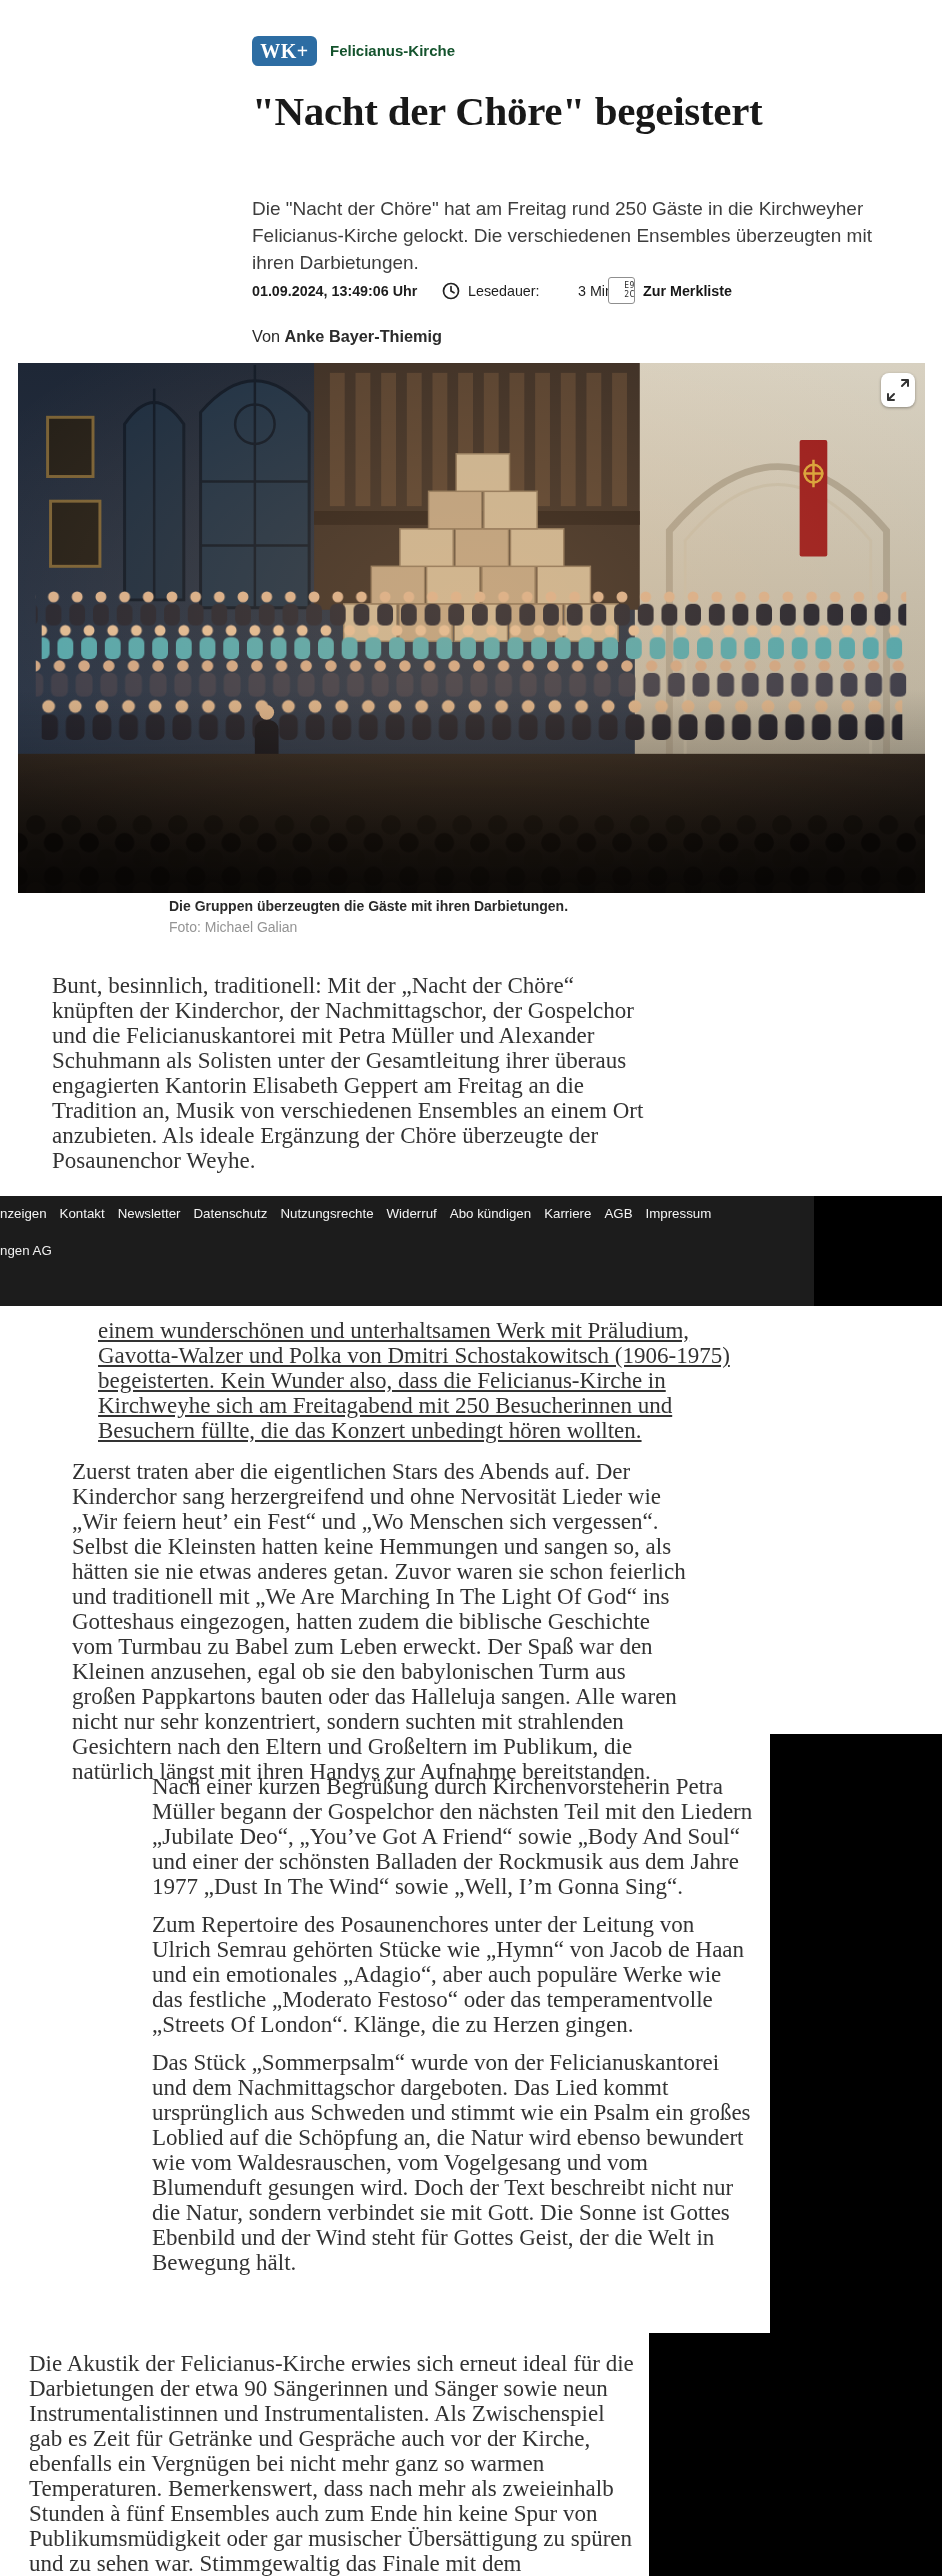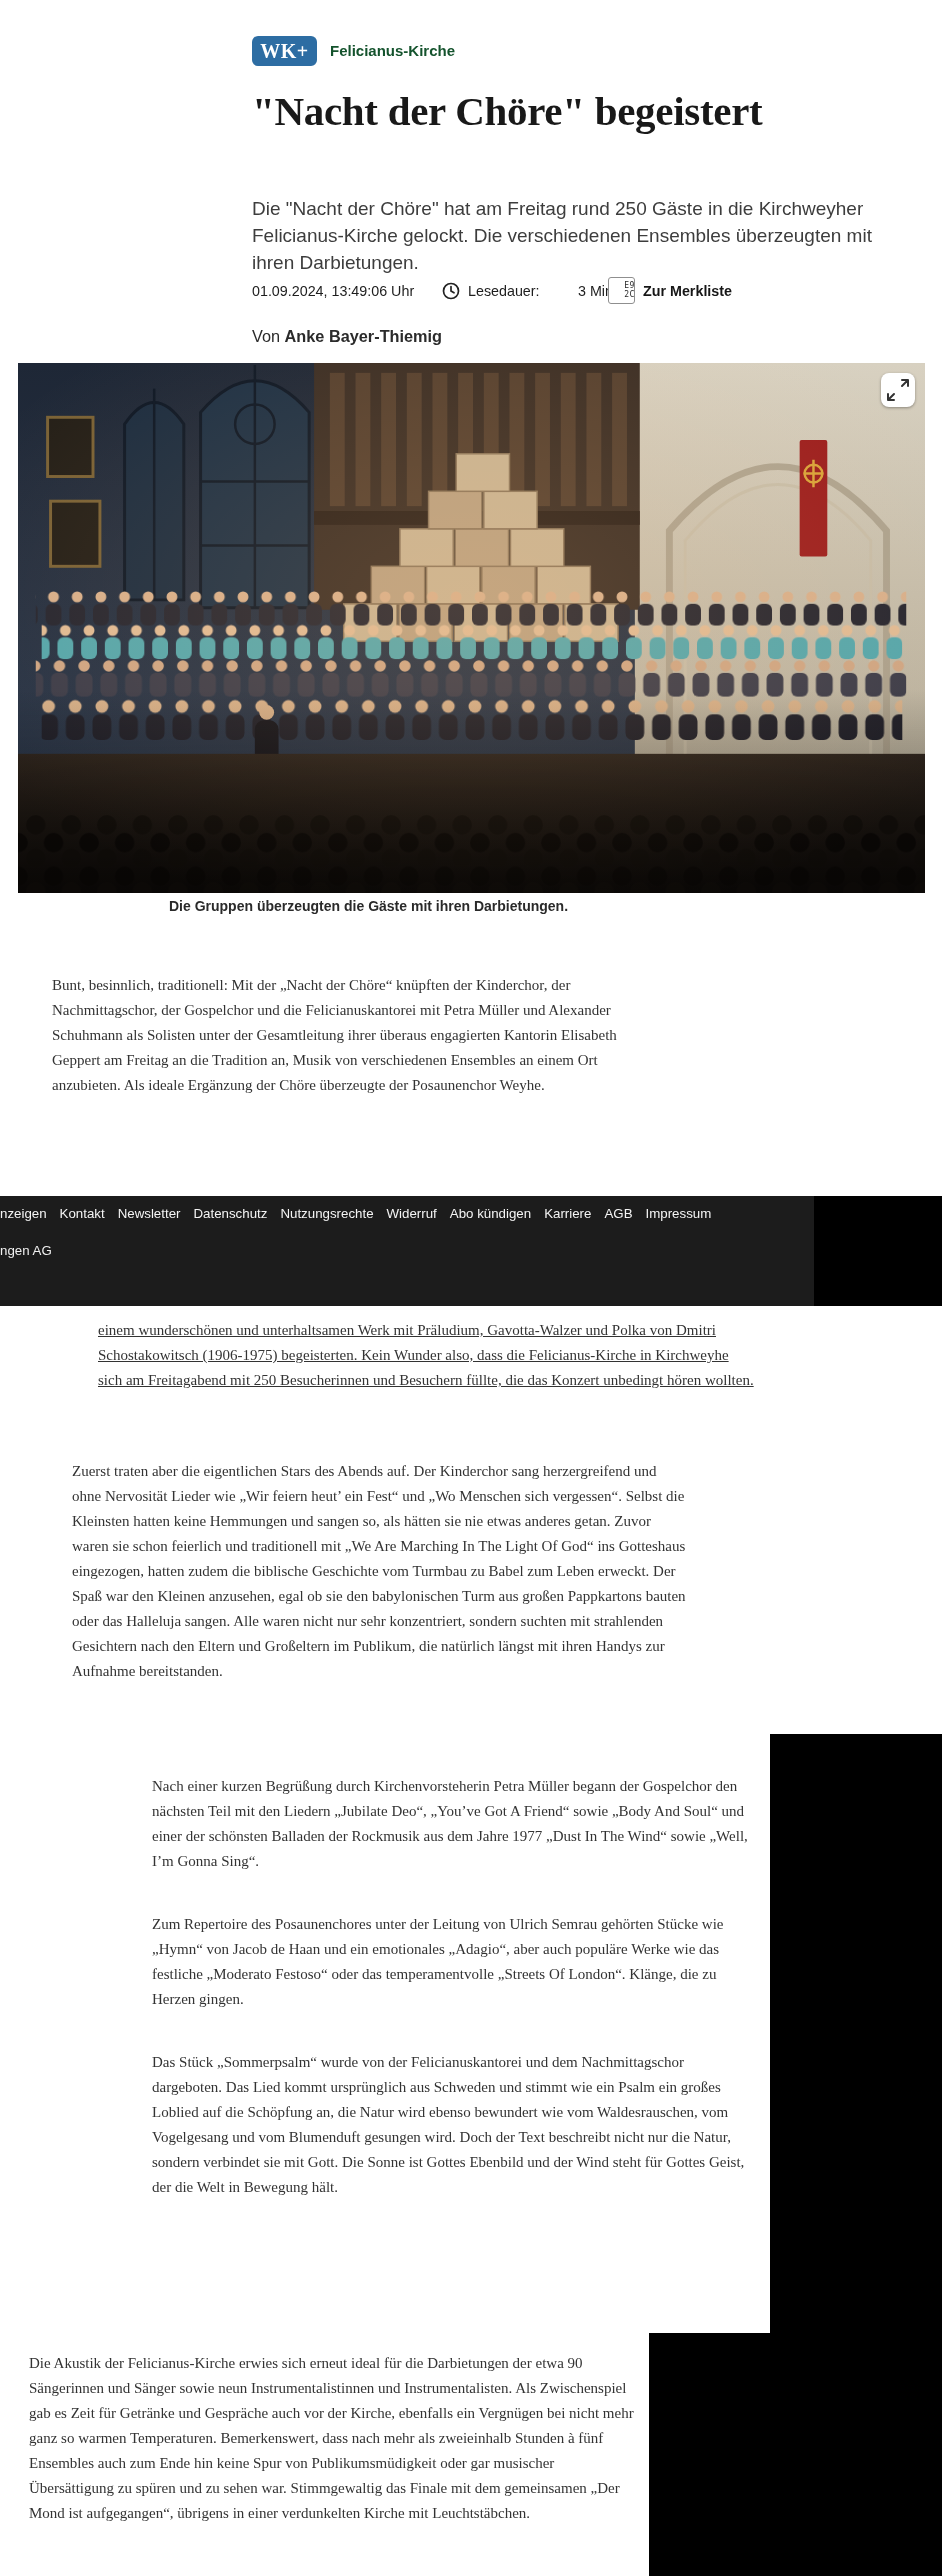--- a/index.html
+++ b/index.html
@@ -23,21 +23,21 @@
     position:absolute; left:252px; top:85px; width:671px;
     font-family:"Liberation Serif", serif; font-size:41px; line-height:53px;
     font-weight:700; color:#191919; letter-spacing:-0.3px;
   }
   h1.headline span { display:block; }
   .lede {
     position:absolute; left:252px; top:195px; width:646px;
     font-size:19px; line-height:27px; color:#3d3d3d;
   }
   .meta { position:absolute; left:0; top:276px; width:942px; height:34px; font-size:14.3px; color:#1d1d1d; }
-  .meta .date { position:absolute; left:252px; top:7px; font-weight:400; }
+  .meta .date { position:absolute; left:252px; top:7px; font-weight:700; }
   .meta .clock { position:absolute; left:441px; top:5px; width:20px; height:20px; }
   .meta .rt-label { position:absolute; left:468px; top:7px; }
   .meta .rt-value { position:absolute; left:578px; top:7px; }
   .tofu {
     position:absolute; left:608px; top:1px; width:27px; height:27px;
     border:1.5px solid #8f8f8f; border-radius:3px; display:flex; flex-direction:column;
     align-items:center; justify-content:center; cursor:pointer; background:#fff;
   }
   .tofu i {
     font-style:normal; font-family:"DejaVu Sans Mono", monospace;
@@ -53,21 +53,21 @@
     position:absolute; top:10px; right:10px; width:34px; height:34px;
     background:#ffffff; border:none; border-radius:8px; cursor:pointer;
     display:flex; align-items:center; justify-content:center;
     box-shadow:0 1px 3px rgba(0,0,0,.35);
   }
   .caption { position:absolute; left:169px; top:898px; width:691px; font-size:14px; font-weight:700; color:#2a2a2a; }
   .credit  { position:absolute; left:169px; top:919px; width:691px; font-size:14px; color:#949494; }
   
   .para {
     position:absolute; font-family:"Liberation Serif", serif;
-    font-size:15px; line-height:25px; color:#333333; text-align:left;
+    font-size:23px; line-height:25px; color:#333333; text-align:left;
   }
   .p1 { left:52px;  top:973px;  width:592px; }
   .p2 { left:52px;  top:1156px; width:592px; }
   .p3 { left:98px;  top:1318px; width:656px;text-decoration:underline; }
   .p4 { left:72px;  top:1459px; width:617px; }
   .p5 { left:152px; top:1774px; width:604px; }
   .p6 { left:152px; top:1912px; width:604px; }
   .p7 { left:152px; top:2050px; width:604px; }
   .p8 { left:152px; top:2238px; width:604px; }
   .p9 { left:29px;  top:2351px; width:614px; }
@@ -229,20 +229,21 @@
     </svg>
     <button class="expand-btn">
       <svg viewBox="0 0 34 34" width="22" height="22">
         <path d="M13 21 L7 27 M7 21 v6 h6" fill="none" stroke="#333" stroke-width="2" stroke-linecap="round" stroke-linejoin="round"></path>
         <path d="M21 13 L27 7 M21 7 h6 v6" fill="none" stroke="#333" stroke-width="2" stroke-linecap="round" stroke-linejoin="round"></path>
       </svg>
     </button>
   </figure>
 
   <div class="caption">Die Gruppen überzeugten die Gäste mit ihren Darbietungen.</div>
+  <div class="credit">Foto: Michael Galian</div>
 
   <div class="para p1">Bunt, besinnlich, traditionell: Mit der „Nacht der Chöre“ knüpften der Kinderchor, der Nachmittagschor, der Gospelchor und die Felicianuskantorei mit Petra Müller und Alexander Schuhmann als Solisten unter der Gesamtleitung ihrer überaus engagierten Kantorin Elisabeth Geppert am Freitag an die Tradition an, Musik von verschiedenen Ensembles an einem Ort anzubieten. Als ideale Ergänzung der Chöre überzeugte der Posaunenchor Weyhe.</div>
   <div class="para p3">einem wunderschönen und unterhaltsamen Werk mit Präludium, Gavotta-Walzer und Polka von Dmitri Schostakowitsch (1906-1975) begeisterten. Kein Wunder also, dass die Felicianus-Kirche in Kirchweyhe sich am Freitagabend mit 250 Besucherinnen und Besuchern füllte, die das Konzert unbedingt hören wollten.</div>
   <div class="para p4">Zuerst traten aber die eigentlichen Stars des Abends auf. Der Kinderchor sang herzergreifend und ohne Nervosität Lieder wie „Wir feiern heut’ ein Fest“ und „Wo Menschen sich vergessen“. Selbst die Kleinsten hatten keine Hemmungen und sangen so, als hätten sie nie etwas anderes getan. Zuvor waren sie schon feierlich und traditionell mit „We Are Marching In The Light Of God“ ins Gotteshaus eingezogen, hatten zudem die biblische Geschichte vom Turmbau zu Babel zum Leben erweckt. Der Spaß war den Kleinen anzusehen, egal ob sie den babylonischen Turm aus großen Pappkartons bauten oder das Halleluja sangen. Alle waren nicht nur sehr konzentriert, sondern suchten mit strahlenden Gesichtern nach den Eltern und Großeltern im Publikum, die natürlich längst mit ihren Handys zur Aufnahme bereitstanden.</div>
   <div class="para p5">Nach einer kurzen Begrüßung durch Kirchenvorsteherin Petra Müller begann der Gospelchor den nächsten Teil mit den Liedern „Jubilate Deo“, „You’ve Got A Friend“ sowie „Body And Soul“ und einer der schönsten Balladen der Rockmusik aus dem Jahre 1977 „Dust In The Wind“ sowie „Well, I’m Gonna Sing“.</div>
   <div class="para p6">Zum Repertoire des Posaunenchores unter der Leitung von Ulrich Semrau gehörten Stücke wie „Hymn“ von Jacob de Haan und ein emotionales „Adagio“, aber auch populäre Werke wie das festliche „Moderato Festoso“ oder das temperamentvolle „Streets Of London“. Klänge, die zu Herzen gingen.</div>
   <div class="para p7">Das Stück „Sommerpsalm“ wurde von der Felicianuskantorei und dem Nachmittagschor dargeboten. Das Lied kommt ursprünglich aus Schweden und stimmt wie ein Psalm ein großes Loblied auf die Schöpfung an, die Natur wird ebenso bewundert wie vom Waldesrauschen, vom Vogelgesang und vom Blumenduft gesungen wird. Doch der Text beschreibt nicht nur die Natur, sondern verbindet sie mit Gott. Die Sonne ist Gottes Ebenbild und der Wind steht für Gottes Geist, der die Welt in Bewegung hält.</div>
   <div class="para p9">Die Akustik der Felicianus-Kirche erwies sich erneut ideal für die Darbietungen der etwa 90 Sängerinnen und Sänger sowie neun Instrumentalistinnen und Instrumentalisten. Als Zwischenspiel gab es Zeit für Getränke und Gespräche auch vor der Kirche, ebenfalls ein Vergnügen bei nicht mehr ganz so warmen Temperaturen. Bemerkenswert, dass nach mehr als zweieinhalb Stunden à fünf Ensembles auch zum Ende hin keine Spur von Publikumsmüdigkeit oder gar musischer Übersättigung zu spüren und zu sehen war. Stimmgewaltig das Finale mit dem gemeinsamen „Der Mond ist aufgegangen“, übrigens in einer verdunkelten Kirche mit Leuchtstäbchen.</div>
 
   <div class="footer-bar">

